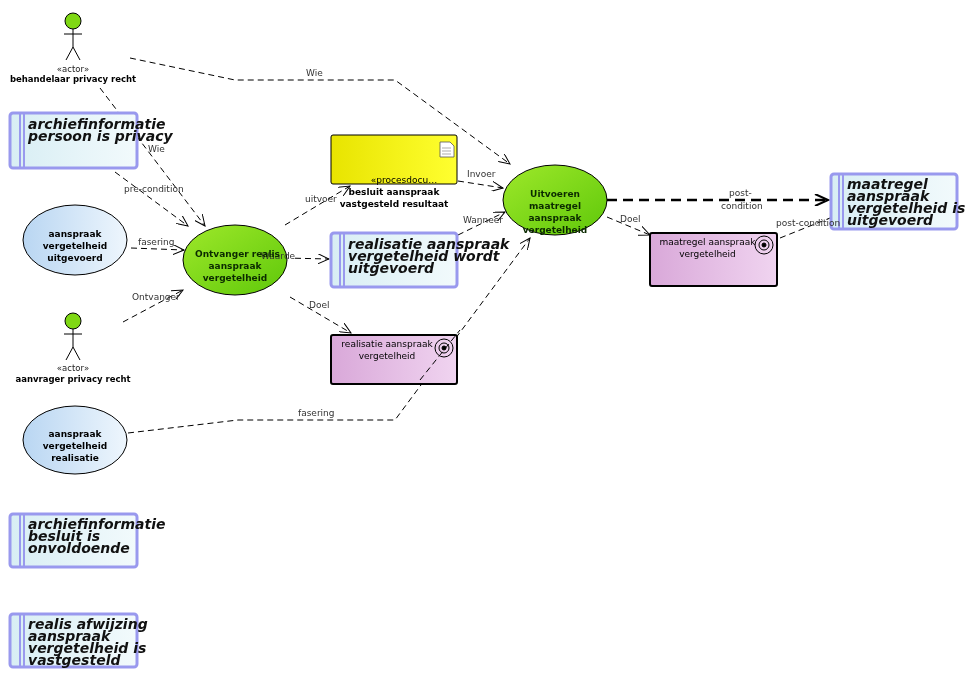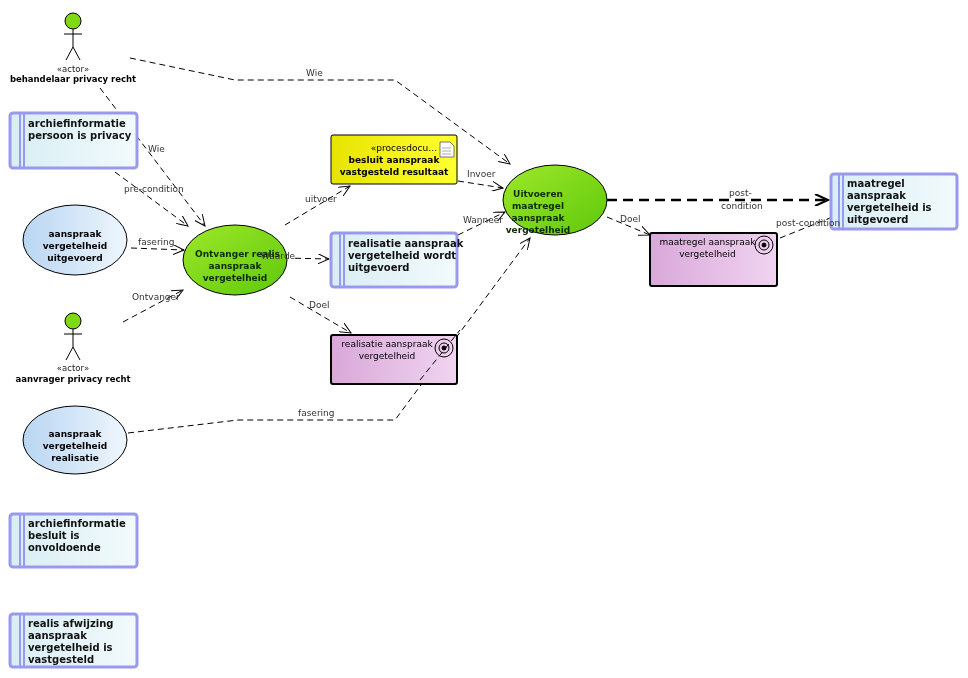--- a/index.html
+++ b/index.html
@@ -4,21 +4,21 @@
 <style>
   html, body { margin: 0; padding: 0; background: #ffffff; }
   body { width: 968px; height: 678px; position: relative; overflow: hidden;
          font-family: "DejaVu Sans", sans-serif; color: #000; }
   #canvas { position: absolute; left: 0; top: 0; width: 968px; height: 678px; }
   .lbl { font-family: "DejaVu Sans", sans-serif; font-size: 9px; fill: #333; }
   .node-text { position: absolute; font-size: 9px; line-height: 12px; text-align: center; }
   .bold { font-weight: bold; }
   .actor-stereo { position: absolute; font-size: 8.5px; color: #222; text-align: center; width: 160px; }
   .actor-name { position: absolute; font-size: 8.5px; font-weight: bold; text-align: center; width: 180px; }
-  .state-text { position: absolute; font-size: 10px; line-height: 12px; font-weight: bold; color: #111; }
+  .state-text { position: absolute; font-size: 14px; line-height: 12px; font-style: italic; font-weight: bold; color: #111; }
 </style>
 </head>
 <body>
 
 <svg id="canvas" width="968" height="678" viewBox="0 0 968 678">
   <defs>
     <linearGradient id="gGreen" x1="0" y1="0" x2="1" y2="1">
       <stop offset="0" stop-color="#9ee82a"></stop>
       <stop offset="1" stop-color="#5fc80a"></stop>
     </linearGradient>
@@ -190,27 +190,27 @@
 </div>
 <div class="node-text bold" style="left:23px;top:428px;width:104px;">
   <div>aanspraak vergetelheid</div>
   <div>realisatie</div>
 </div>
 
 <div class="node-text bold" style="left:183px;top:248px;width:104px;color:#0b2a00;">
   <div style="text-align:left;padding-left:12px;">Ontvanger realis</div>
   <div>aanspraak vergetelheid</div>
 </div>
-<div class="node-text bold" style="left:486px;top:188px;width:104px;color:#0b2a00;">
+<div class="node-text bold" style="left:503px;top:188px;width:104px;color:#0b2a00;">
   <div>Uitvoeren maatregel</div>
   <div>aanspraak vergetelheid</div>
 </div>
 
 <div class="node-text" style="left:331px;top:142px;width:126px;">
-  <div style="padding-left:20px;">«procesdocu…</div>
+  <div style="padding-left:20px;margin-top:32px;">«procesdocu…</div>
   <div class="bold">besluit aanspraak</div>
   <div class="bold">vastgesteld resultaat</div>
 </div>
 
 <div class="node-text" style="left:331px;top:338px;width:112px;">
   <div>realisatie aanspraak</div>
   <div>vergetelheid</div>
 </div>
 <div class="node-text" style="left:650px;top:236px;width:115px;">
   <div>maatregel aanspraak</div>

